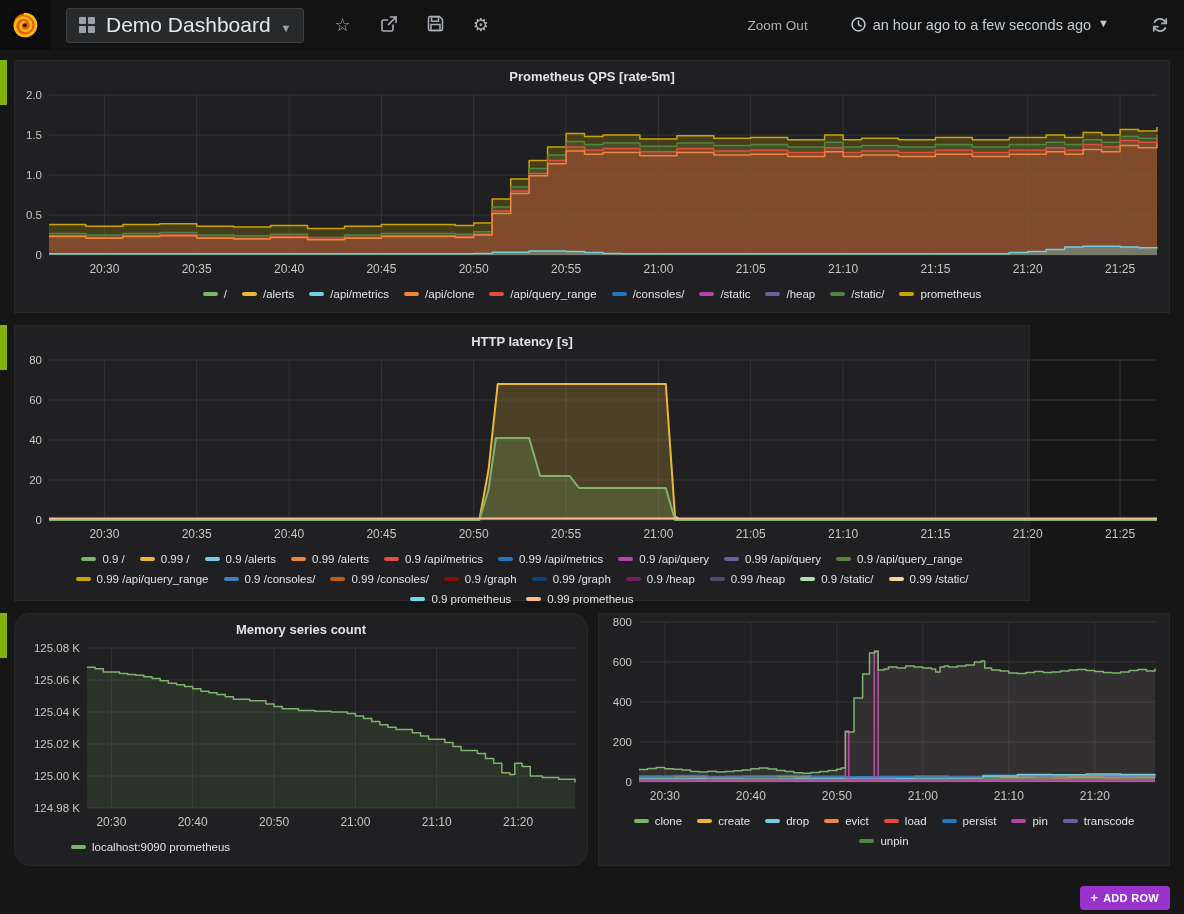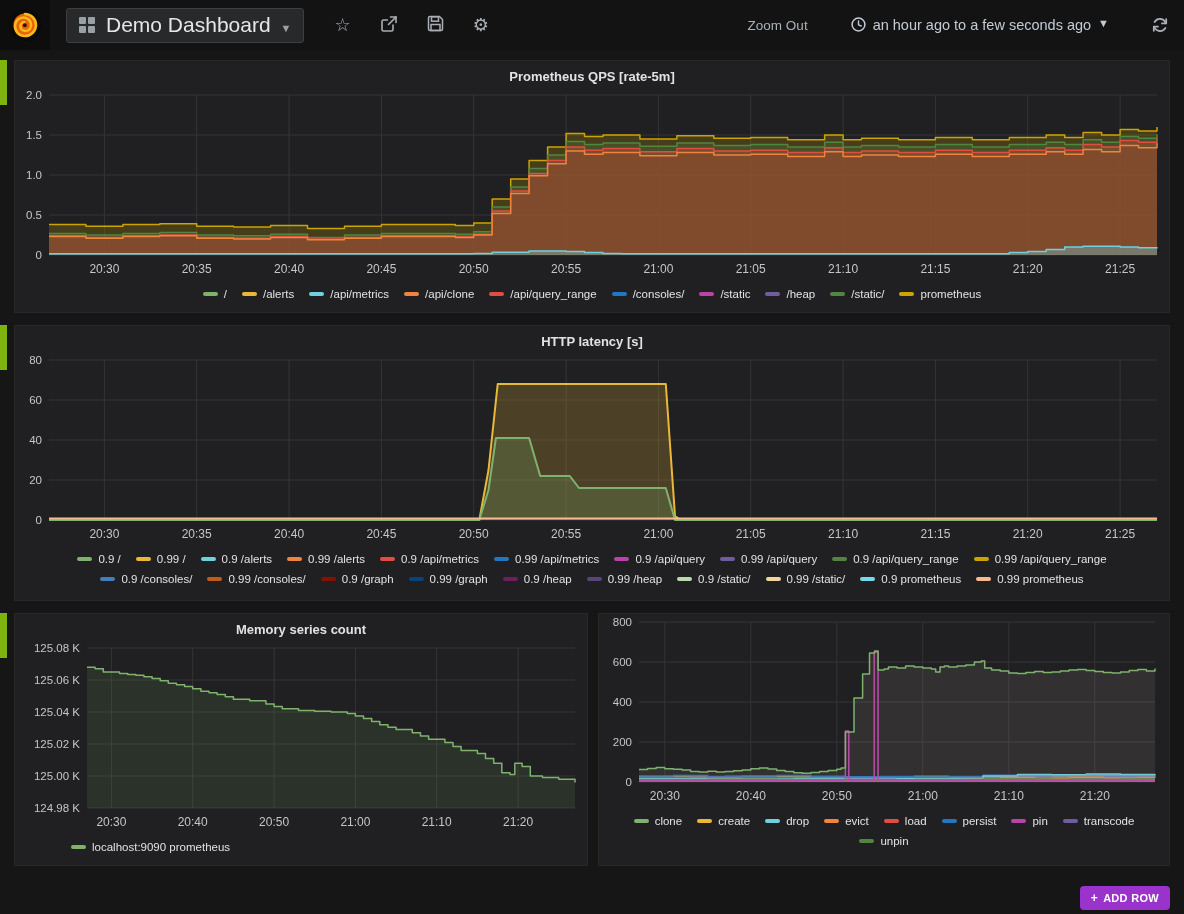--- a/index.html
+++ b/index.html
@@ -204,21 +204,21 @@
               <span>prometheus</span>
             </span>
           </div>
       </div>
     </div>
   </div>
 
   <div class="row">
     <div class="row-strip"></div>
     <div class="row-content">
-      <div class="panel" style="width:1156px; height:276px;">
+      <div class="panel" style="width:1016px; height:276px;">
         <div class="panel-title">HTTP latency [s]</div>
         <div class="chart"><svg width="1154" height="194" viewBox="0 0 1154 194">
               <line x1="34" x2="1142" y1="168.0" y2="168.0" stroke="#343436" stroke-width="1"></line>
               <line x1="34" x2="1142" y1="128.0" y2="128.0" stroke="#343436" stroke-width="1"></line>
               <line x1="34" x2="1142" y1="88.0" y2="88.0" stroke="#343436" stroke-width="1"></line>
               <line x1="34" x2="1142" y1="48.0" y2="48.0" stroke="#343436" stroke-width="1"></line>
               <line x1="34" x2="1142" y1="8.0" y2="8.0" stroke="#343436" stroke-width="1"></line>
               <line x1="89.4" x2="89.4" y1="8" y2="168" stroke="#343436" stroke-width="1"></line>
               <line x1="181.7" x2="181.7" y1="8" y2="168" stroke="#343436" stroke-width="1"></line>
               <line x1="274.1" x2="274.1" y1="8" y2="168" stroke="#343436" stroke-width="1"></line>
@@ -336,21 +336,21 @@
               <span>0.99 prometheus</span>
             </span>
           </div>
       </div>
     </div>
   </div>
 
   <div class="row" style="margin-bottom:0;">
     <div class="row-strip"></div>
     <div class="row-content">
-      <div class="panel" style="width:574px; height:253px;">
+      <div class="panel" style="width:574px; height:253px;border-radius:16px;">
         <div class="panel-title">Memory series count</div>
         <div class="chart"><svg width="572" height="194" viewBox="0 0 572 194">
               <line x1="72" x2="560" y1="168.0" y2="168.0" stroke="#343436" stroke-width="1"></line>
               <line x1="72" x2="560" y1="136.0" y2="136.0" stroke="#343436" stroke-width="1"></line>
               <line x1="72" x2="560" y1="104.0" y2="104.0" stroke="#343436" stroke-width="1"></line>
               <line x1="72" x2="560" y1="72.0" y2="72.0" stroke="#343436" stroke-width="1"></line>
               <line x1="72" x2="560" y1="40.0" y2="40.0" stroke="#343436" stroke-width="1"></line>
               <line x1="72" x2="560" y1="8.0" y2="8.0" stroke="#343436" stroke-width="1"></line>
               <line x1="96.4" x2="96.4" y1="8" y2="168" stroke="#343436" stroke-width="1"></line>
               <line x1="177.7" x2="177.7" y1="8" y2="168" stroke="#343436" stroke-width="1"></line>

